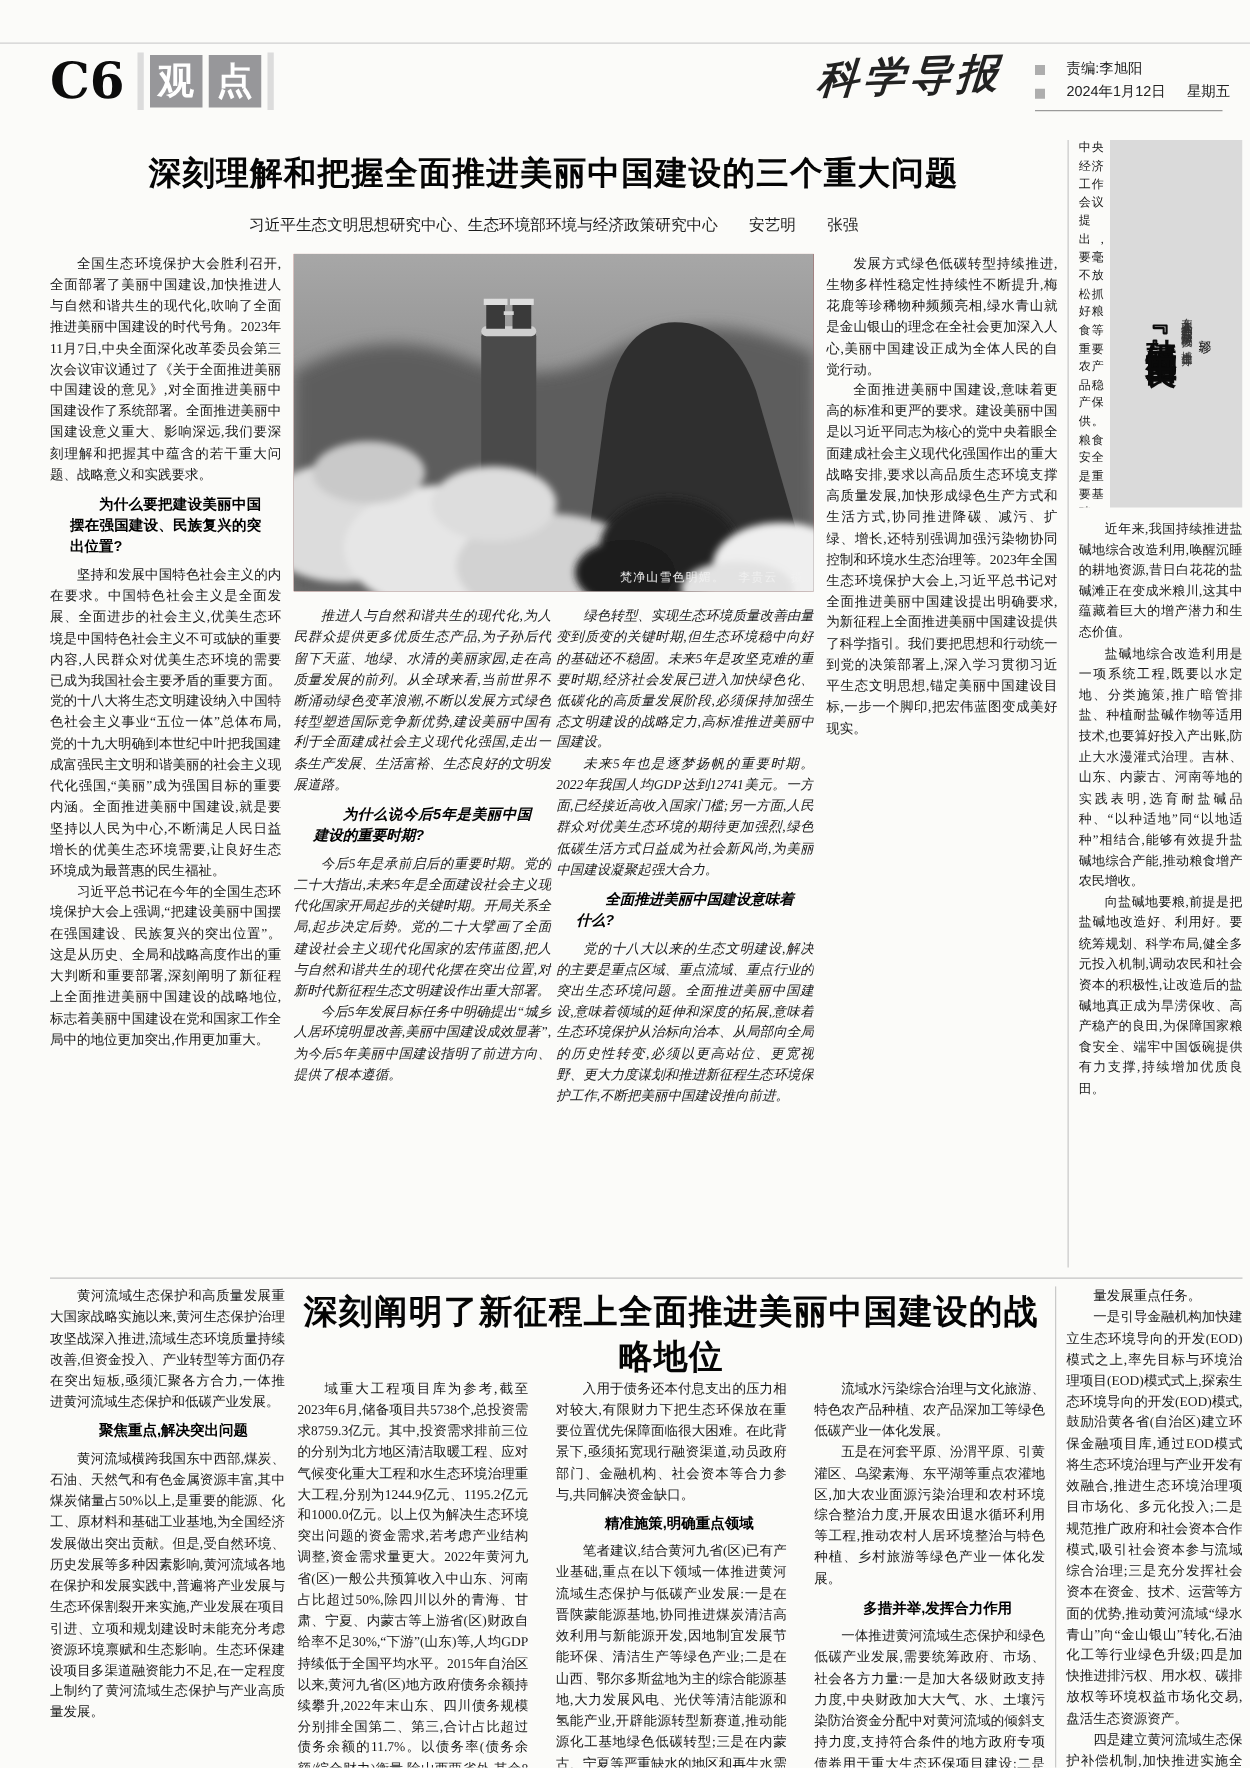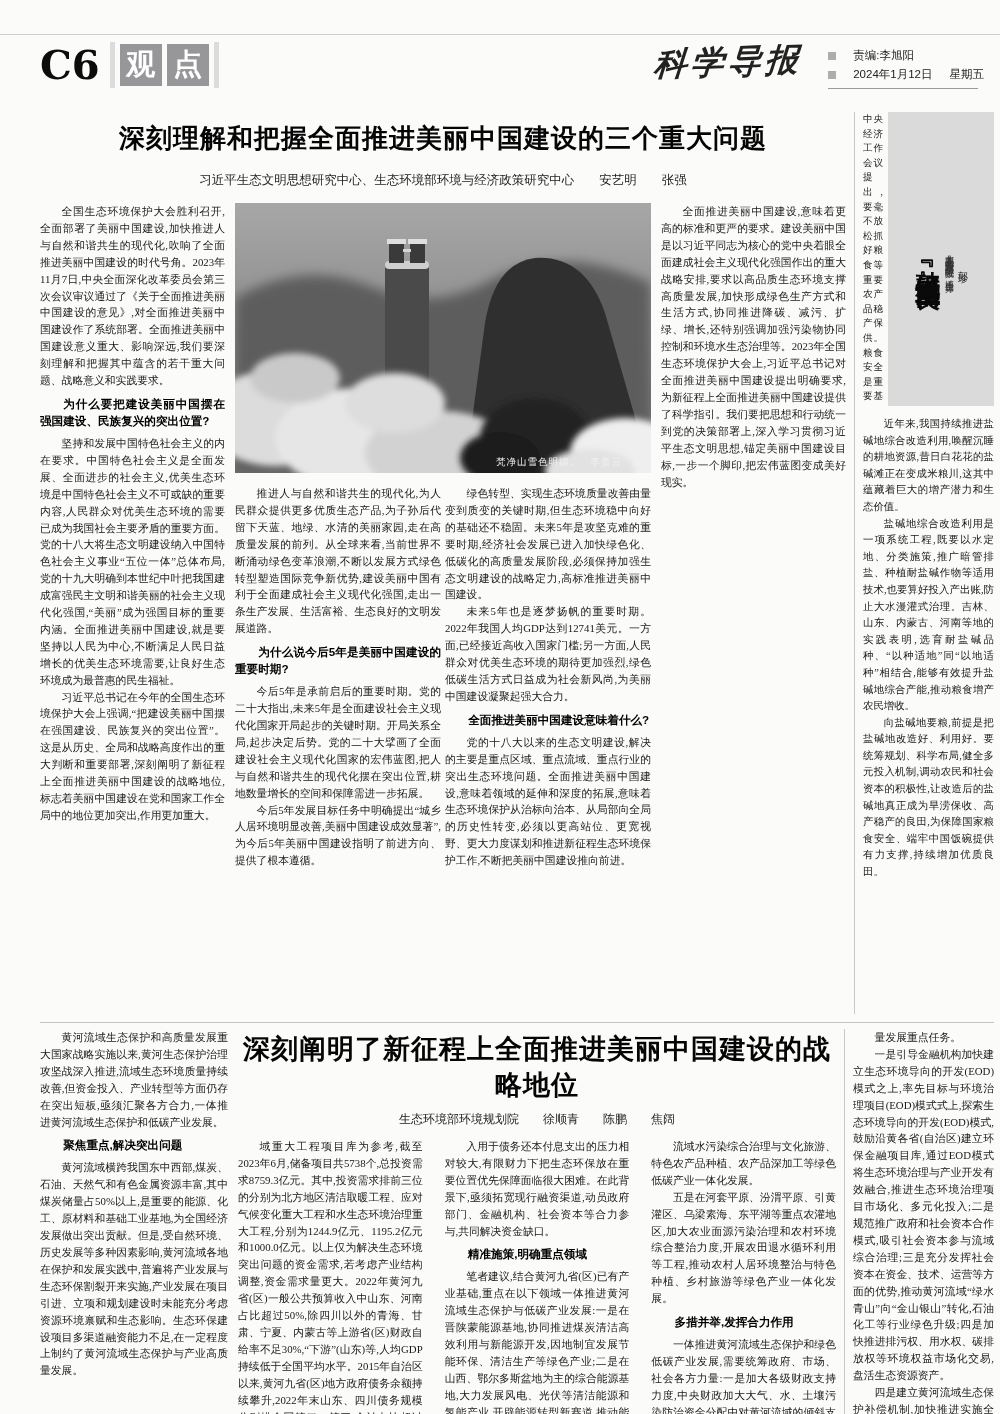--- a/index.html
+++ b/index.html
@@ -29,24 +29,24 @@
   .headline{font-family:"Liberation Sans",sans-serif;font-weight:900;font-size:26px;letter-spacing:1px;
             text-align:center;margin:4px 0 0;line-height:44px;color:#050505;}
   .byline{text-align:center;font-size:12.5px;color:#1c1c1c;margin:12px 0 14px;}
   .main-body{flex:1;display:flex;gap:10px;overflow:hidden;}
   .col{overflow:hidden;}
   .ncol{width:188px;}
   .middle{width:416px;display:flex;flex-direction:column;}
   .photo{position:relative;width:416px;height:270px;background:#7f1d1d;}
   .photo svg{display:block;}
   .photo-caption{position:absolute;right:8px;bottom:4px;font-size:9.5px;color:#f0f0f0;letter-spacing:1px;}
-  .photo-cols{flex:1;display:flex;gap:4px;margin-top:12px;overflow:hidden;}
+  .photo-cols{flex:1;display:flex;gap:4px;margin-top:12px;overflow:hidden;font-style:italic;}
   .photo-cols .pcol{flex:1;overflow:hidden;}
   .para{margin:0;text-indent:2em;text-align:justify;font-size:10.8px;line-height:16.9px;color:#181818;}
-  .col-subhead{margin:6px 0;text-indent:2em;text-align:justify;font-size:11.6px;line-height:17px;
+  .col-subhead{margin:6px 16px;text-indent:2em;text-align:justify;font-size:11.6px;line-height:17px;
                font-weight:bold;color:#000;font-family:"Liberation Sans",sans-serif;}
 
   
   .sidebar{width:152px;margin-left:8px;border-left:1px solid #c9c9c9;padding-left:8px;box-sizing:border-box;
            display:flex;flex-direction:column;overflow:hidden;}
   .sb-top{display:flex;height:294px;gap:5px;}
   .sb-strip{flex:1;overflow:hidden;}
   .sb-strip .para{font-size:9.6px;line-height:14.6px;text-indent:0;}
   .sb-titlebox{width:106px;background:#dadada;display:flex;justify-content:center;align-items:center;
                padding:8px 4px;box-sizing:border-box;}
@@ -155,32 +155,33 @@
                 <ellipse cx="390" cy="250" rx="55" ry="35" fill="#efefef"></ellipse>
                 <ellipse cx="355" cy="268" rx="45" ry="22" fill="#e2e2e2"></ellipse>
               </g>
             </svg>
             <div class="photo-caption">梵净山雪色明媚。　李贵云　摄</div>
           </div>
           <div class="photo-cols">
             <div class="pcol">
                 <p class="para">推进人与自然和谐共生的现代化,为人民群众提供更多优质生态产品,为子孙后代留下天蓝、地绿、水清的美丽家园,走在高质量发展的前列。从全球来看,当前世界不断涌动绿色变革浪潮,不断以发展方式绿色转型塑造国际竞争新优势,建设美丽中国有利于全面建成社会主义现代化强国,走出一条生产发展、生活富裕、生态良好的文明发展道路。</p>
                 <p class="col-subhead">为什么说今后5年是美丽中国建设的重要时期?</p>
-                <p class="para">今后5年是承前启后的重要时期。党的二十大指出,未来5年是全面建设社会主义现代化国家开局起步的关键时期。开局关系全局,起步决定后势。党的二十大擘画了全面建设社会主义现代化国家的宏伟蓝图,把人与自然和谐共生的现代化摆在突出位置,耕地数量增长的空间和保障需进一步拓展。</p>
+                <p class="para">今后5年是承前启后的重要时期。党的二十大指出,未来5年是全面建设社会主义现代化国家开局起步的关键时期。开局关系全局,起步决定后势。党的二十大擘画了全面建设社会主义现代化国家的宏伟蓝图,把人与自然和谐共生的现代化摆在突出位置,对新时代新征程生态文明建设作出重大部署。</p>
                 <p class="para">今后5年发展目标任务中明确提出“城乡人居环境明显改善,美丽中国建设成效显著”,为今后5年美丽中国建设指明了前进方向、提供了根本遵循。</p>
               </div>
             <div class="pcol">
                 <p class="para">绿色转型、实现生态环境质量改善由量变到质变的关键时期,但生态环境稳中向好的基础还不稳固。未来5年是攻坚克难的重要时期,经济社会发展已进入加快绿色化、低碳化的高质量发展阶段,必须保持加强生态文明建设的战略定力,高标准推进美丽中国建设。</p>
                 <p class="para">未来5年也是逐梦扬帆的重要时期。2022年我国人均GDP达到12741美元。一方面,已经接近高收入国家门槛;另一方面,人民群众对优美生态环境的期待更加强烈,绿色低碳生活方式日益成为社会新风尚,为美丽中国建设凝聚起强大合力。</p>
                 <p class="col-subhead">全面推进美丽中国建设意味着什么?</p>
                 <p class="para">党的十八大以来的生态文明建设,解决的主要是重点区域、重点流域、重点行业的突出生态环境问题。全面推进美丽中国建设,意味着领域的延伸和深度的拓展,意味着生态环境保护从治标向治本、从局部向全局的历史性转变,必须以更高站位、更宽视野、更大力度谋划和推进新征程生态环境保护工作,不断把美丽中国建设推向前进。</p>
               </div>
           </div>
         </div>
         <div class="col ncol">
+            <p class="para">发展方式绿色低碳转型持续推进,生物多样性稳定性持续性不断提升,梅花鹿等珍稀物种频频亮相,绿水青山就是金山银山的理念在全社会更加深入人心,美丽中国建设正成为全体人民的自觉行动。</p>
             <p class="para">全面推进美丽中国建设,意味着更高的标准和更严的要求。建设美丽中国是以习近平同志为核心的党中央着眼全面建成社会主义现代化强国作出的重大战略安排,要求以高品质生态环境支撑高质量发展,加快形成绿色生产方式和生活方式,协同推进降碳、减污、扩绿、增长,还特别强调加强污染物协同控制和环境水生态治理等。2023年全国生态环境保护大会上,习近平总书记对全面推进美丽中国建设提出明确要求,为新征程上全面推进美丽中国建设提供了科学指引。我们要把思想和行动统一到党的决策部署上,深入学习贯彻习近平生态文明思想,锚定美丽中国建设目标,一步一个脚印,把宏伟蓝图变成美好现实。</p>
           </div>
       </div>
     </div>
 
     <div class="sidebar">
       <div class="sb-top">
         <div class="sb-strip">
             <p class="para">中央经济工作会议提出,要毫不放松抓好粮食等重要农产品稳产保供。粮食安全是重要基础,我国人均耕地资源有限,耕地数量增长的空间和保障需进一步拓展。第三次全国国土调查显示,全国盐碱地资源分布广,按资源调查逐宜分布于黑龙江等地,正陆续先行开展改造提质、扩大综合利用的探索,具有重要意义。推动盐碱地综合利用,要把握先前印发的综合利用改造部署。</p>
           </div>
@@ -201,21 +202,20 @@
   <div class="divider-h"></div>
 
   <div class="bottom-section">
     <div class="bcol1">
         <p class="para">黄河流域生态保护和高质量发展重大国家战略实施以来,黄河生态保护治理攻坚战深入推进,流域生态环境质量持续改善,但资金投入、产业转型等方面仍存在突出短板,亟须汇聚各方合力,一体推进黄河流域生态保护和低碳产业发展。</p>
         <p class="col-subhead">聚焦重点,解决突出问题</p>
         <p class="para">黄河流域横跨我国东中西部,煤炭、石油、天然气和有色金属资源丰富,其中煤炭储量占50%以上,是重要的能源、化工、原材料和基础工业基地,为全国经济发展做出突出贡献。但是,受自然环境、历史发展等多种因素影响,黄河流域各地在保护和发展实践中,普遍将产业发展与生态环保割裂开来实施,产业发展在项目引进、立项和规划建设时未能充分考虑资源环境禀赋和生态影响。生态环保建设项目多渠道融资能力不足,在一定程度上制约了黄河流域生态保护与产业高质量发展。</p>
       </div>
     <div class="bcenter">
       <h2 class="b-headline">深刻阐明了新征程上全面推进美丽中国建设的战略地位</h2>
-      <div class="b-byline">生态环境部环境规划院　　徐顺青　　陈鹏　　焦阔</div>
       <div class="brow">
         <div class="bcol">
             <p class="para">域重大工程项目库为参考,截至2023年6月,储备项目共5738个,总投资需求8759.3亿元。其中,投资需求排前三位的分别为北方地区清洁取暖工程、应对气候变化重大工程和水生态环境治理重大工程,分别为1244.9亿元、1195.2亿元和1000.0亿元。以上仅为解决生态环境突出问题的资金需求,若考虑产业结构调整,资金需求量更大。2022年黄河九省(区)一般公共预算收入中山东、河南占比超过50%,除四川以外的青海、甘肃、宁夏、内蒙古等上游省(区)财政自给率不足30%,“下游”(山东)等,人均GDP持续低于全国平均水平。2015年自治区以来,黄河九省(区)地方政府债务余额持续攀升,2022年末山东、四川债务规模分别排全国第二、第三,合计占比超过债务余额的11.7%。以债务率(债务余额/综合财力)衡量,除山西两省外,其余8个省份的债务率均超过100%警戒线,特别是青海等省份超过150%,未来财政收入</p>
           </div>
         <div class="bcol">
             <p class="para">入用于债务还本付息支出的压力相对较大,有限财力下把生态环保放在重要位置优先保障面临很大困难。在此背景下,亟须拓宽现行融资渠道,动员政府部门、金融机构、社会资本等合力参与,共同解决资金缺口。</p>
             <p class="col-subhead">精准施策,明确重点领域</p>
             <p class="para">笔者建议,结合黄河九省(区)已有产业基础,重点在以下领域一体推进黄河流域生态保护与低碳产业发展:一是在晋陕蒙能源基地,协同推进煤炭清洁高效利用与新能源开发,因地制宜发展节能环保、清洁生产等绿色产业;二是在山西、鄂尔多斯盆地为主的综合能源基地,大力发展风电、光伏等清洁能源和氢能产业,开辟能源转型新赛道,推动能源化工基地绿色低碳转型;三是在内蒙古、宁夏等严重缺水的地区和再生水需求量大、再生水利用具有一定基础的的城市,加快推进再生水等非常规水源利用,开展区域再生水循环利用试点建设;四是在汾河、渭河、湟水河等重要支流,加大支流流域城镇生活污水治理力度,推动支流</p>
           </div>
         <div class="bcol">

